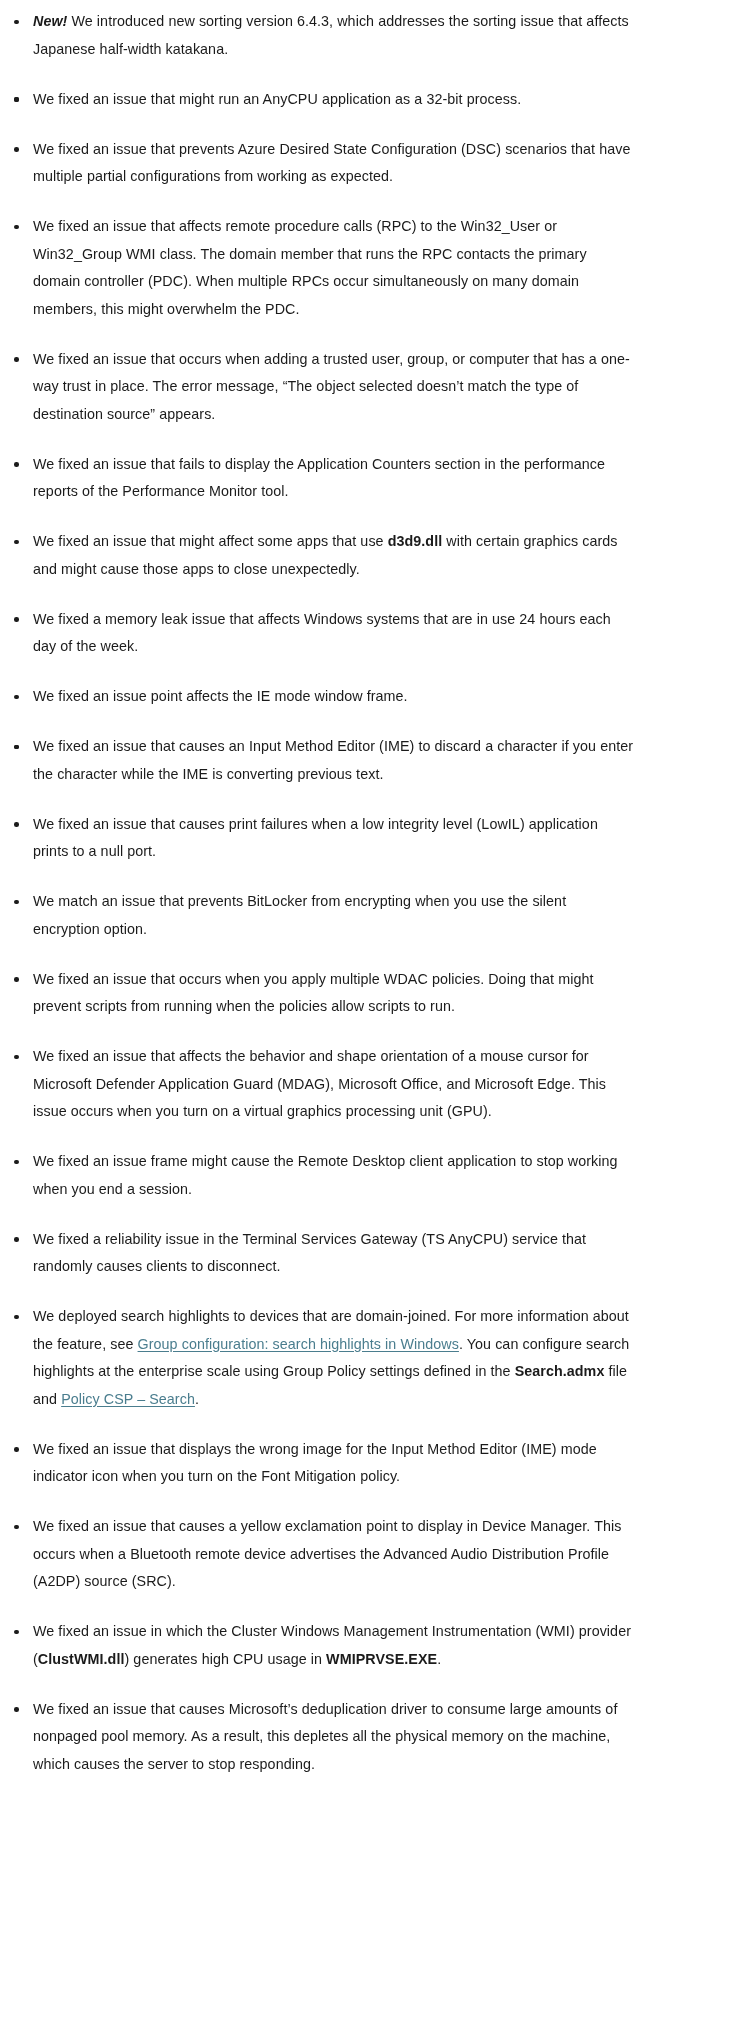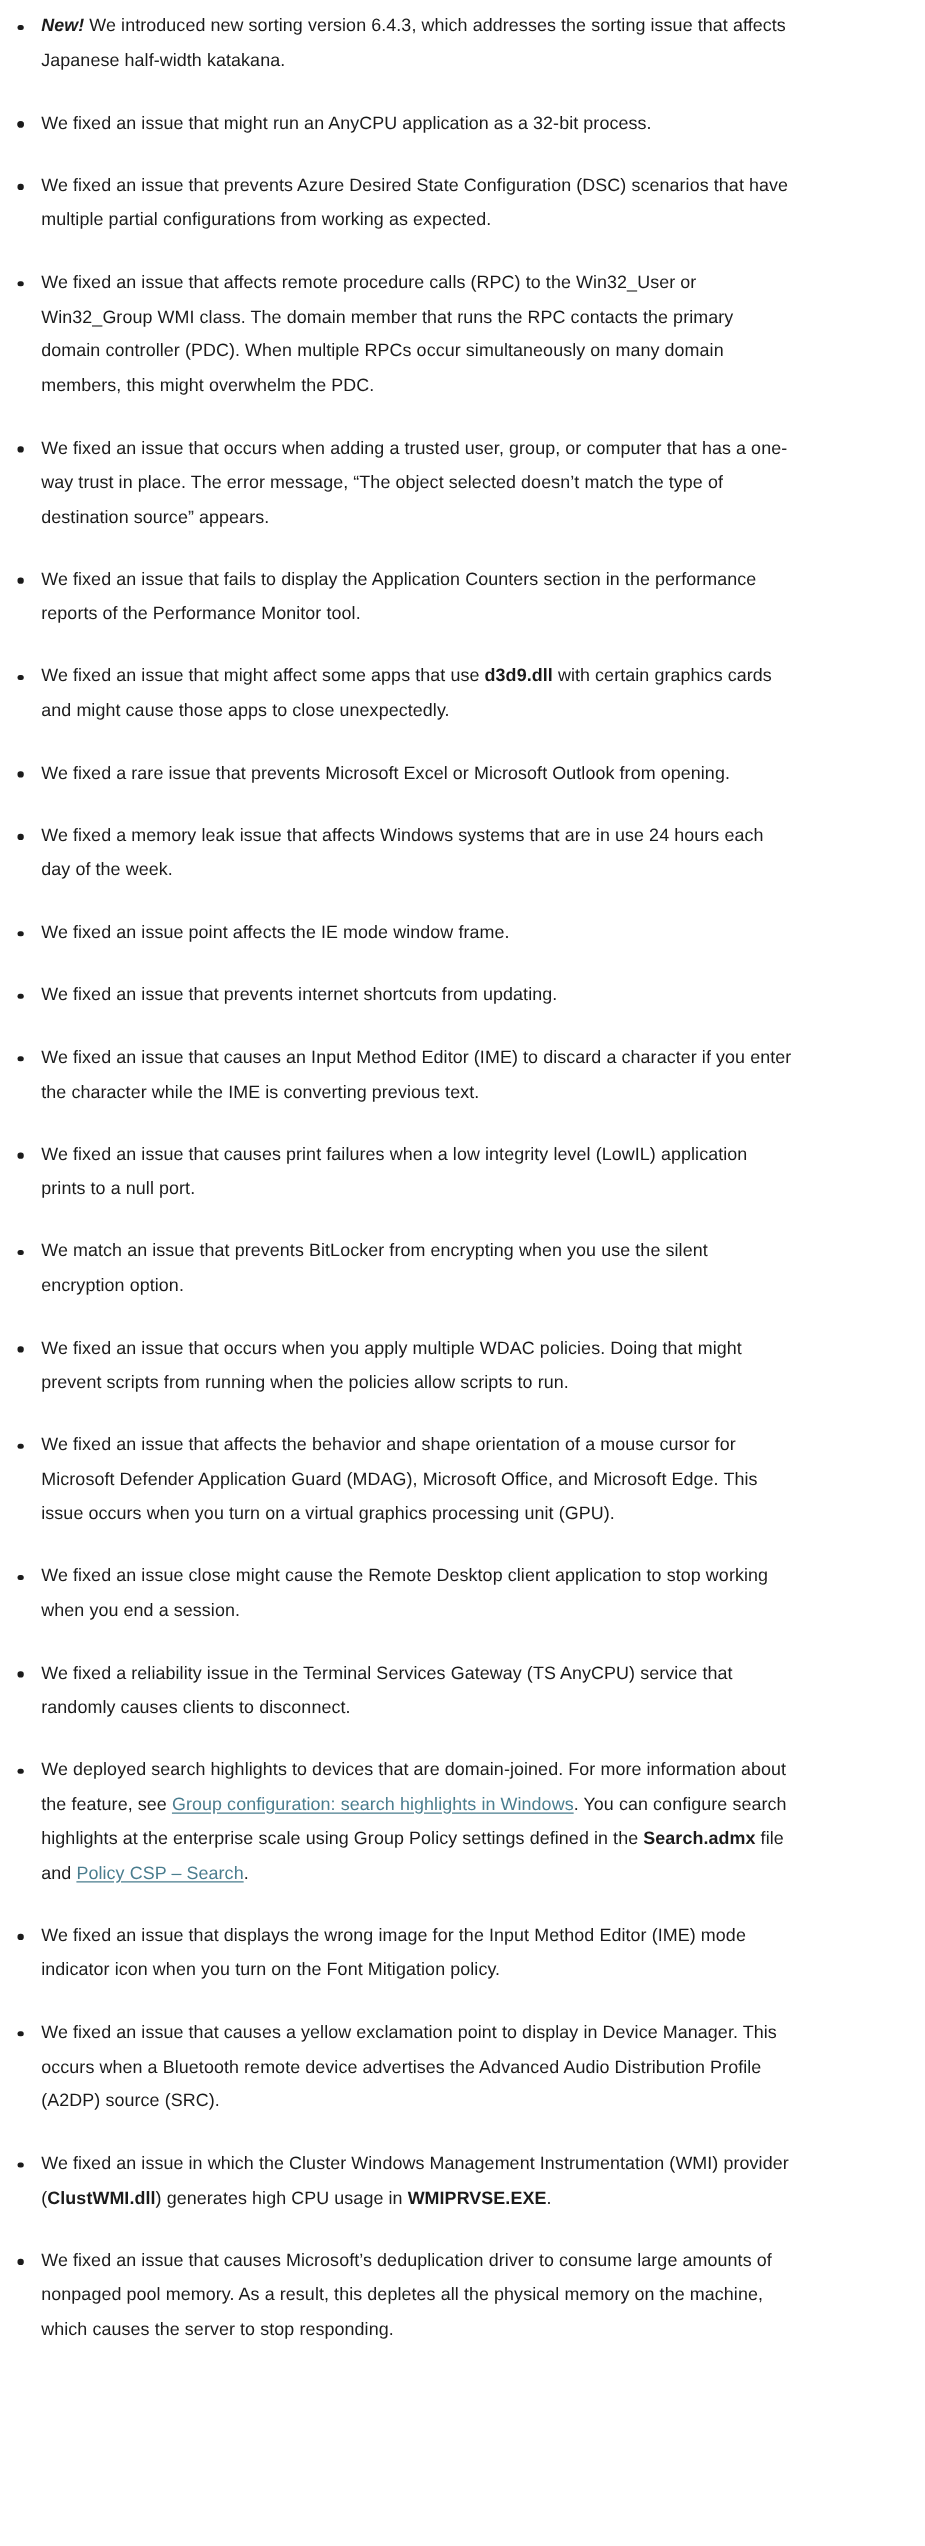--- a/index.html
+++ b/index.html
@@ -67,30 +67,29 @@
 <div id="release-notes">
   <ul class="notes-list">
       <li class="note-item"><span class="bullet-dot"></span><span class="note-text"><i>New!</i><span> We introduced new sorting version 6.4.3, which addresses the sorting issue that affects Japanese half-width katakana.</span></span></li>
       <li class="note-item"><span class="bullet-dot"></span></li>
       <li class="note-item"><span class="bullet-dot"></span><span class="note-text"><span>We fixed an issue that might run an AnyCPU application as a 32-bit process.</span></span></li>
       <li class="note-item"><span class="bullet-dot"></span><span class="note-text"><span>We fixed an issue that prevents Azure Desired State Configuration (DSC) scenarios that have multiple partial configurations from working as expected.</span></span></li>
       <li class="note-item"><span class="bullet-dot"></span><span class="note-text"><span>We fixed an issue that affects remote procedure calls (RPC) to the Win32_User or Win32_Group WMI class. The domain member that runs the RPC contacts the primary domain controller (PDC). When multiple RPCs occur simultaneously on many domain members, this might overwhelm the PDC.</span></span></li>
       <li class="note-item"><span class="bullet-dot"></span><span class="note-text"><span>We fixed an issue that occurs when adding a trusted user, group, or computer that has a one-way trust in place. The error message, “The object selected doesn’t match the type of destination source” appears.</span></span></li>
       <li class="note-item"><span class="bullet-dot"></span><span class="note-text"><span>We fixed an issue that fails to display the Application Counters section in the performance reports of the Performance Monitor tool.</span></span></li>
       <li class="note-item"><span class="bullet-dot"></span><span class="note-text"><span>We fixed an issue that might affect some apps that use </span><b>d3d9.dll</b><span> with certain graphics cards and might cause those apps to close unexpectedly.</span></span></li>
-      <li class="note-item"><span class="bullet-dot"></span><span class="note-text"><span>We fixed a rare issue that prevents Microsoft Excel or Microsoft Outlook from opening.</span></span></li>
       <li class="note-item"><span class="bullet-dot"></span><span class="note-text"><span>We fixed a memory leak issue that affects Windows systems that are in use 24 hours each day of the week.</span></span></li>
       <li class="note-item"><span class="bullet-dot"></span><span class="note-text"><span>We fixed an issue point affects the IE mode window frame.</span></span></li>
-      <li class="note-item"><span class="bullet-dot"></span><span class="note-text"><span>We fixed an issue that prevents internet shortcuts from updating.</span></span></li>
+      <li class="note-item"><span class="bullet-dot"></span></li>
       <li class="note-item"><span class="bullet-dot"></span><span class="note-text"><span>We fixed an issue that causes an Input Method Editor (IME) to discard a character if you enter the character while the IME is converting previous text.</span></span></li>
       <li class="note-item"><span class="bullet-dot"></span><span class="note-text"><span>We fixed an issue that causes print failures when a low integrity level (LowIL) application prints to a null port.</span></span></li>
       <li class="note-item"><span class="bullet-dot"></span><span class="note-text"><span>We match an issue that prevents BitLocker from encrypting when you use the silent encryption option.</span></span></li>
       <li class="note-item"><span class="bullet-dot"></span><span class="note-text"><span>We fixed an issue that occurs when you apply multiple WDAC policies. Doing that might prevent scripts from running when the policies allow scripts to run.</span></span></li>
       <li class="note-item"><span class="bullet-dot"></span><span class="note-text"><span>We fixed an issue that affects the behavior and shape orientation of a mouse cursor for Microsoft Defender Application Guard (MDAG), Microsoft Office, and Microsoft Edge. This issue occurs when you turn on a virtual graphics processing unit (GPU).</span></span></li>
-      <li class="note-item"><span class="bullet-dot"></span><span class="note-text"><span>We fixed an issue close might cause the Remote Desktop client application to stop working when you end a session.</span></span></li>
+      <li class="note-item"><span class="bullet-dot"></span><span class="note-text"><span>We fixed an issue frame might cause the Remote Desktop client application to stop working when you end a session.</span></span></li>
       <li class="note-item"><span class="bullet-dot"></span><span class="note-text"><span>We fixed a reliability issue in the Terminal Services Gateway (TS AnyCPU) service that randomly causes clients to disconnect.</span></span></li>
       <li class="note-item"><span class="bullet-dot"></span><span class="note-text"><span>We deployed search highlights to devices that are domain-joined. For more information about the feature, see </span><a href="#">Group configuration: search highlights in Windows</a><span>. You can configure search highlights at the enterprise scale using Group Policy settings defined in the </span><b>Search.admx</b><span> file and </span><a href="#">Policy CSP – Search</a><span>.</span></span></li>
       <li class="note-item"><span class="bullet-dot"></span><span class="note-text"><span>We fixed an issue that displays the wrong image for the Input Method Editor (IME) mode indicator icon when you turn on the Font Mitigation policy.</span></span></li>
       <li class="note-item"><span class="bullet-dot"></span><span class="note-text"><span>We fixed an issue that causes a yellow exclamation point to display in Device Manager. This occurs when a Bluetooth remote device advertises the Advanced Audio Distribution Profile (A2DP) source (SRC).</span></span></li>
       <li class="note-item"><span class="bullet-dot"></span><span class="note-text"><span>We fixed an issue in which the Cluster Windows Management Instrumentation (WMI) provider (</span><b>ClustWMI.dll</b><span>) generates high CPU usage in </span><b>WMIPRVSE.EXE</b><span>.</span></span></li>
       <li class="note-item"><span class="bullet-dot"></span><span class="note-text"><span>We fixed an issue that causes Microsoft’s deduplication driver to consume large amounts of nonpaged pool memory. As a result, this depletes all the physical memory on the machine, which causes the server to stop responding.</span></span></li>
       <li class="note-item"></li>
     </ul>
 </div>
 

